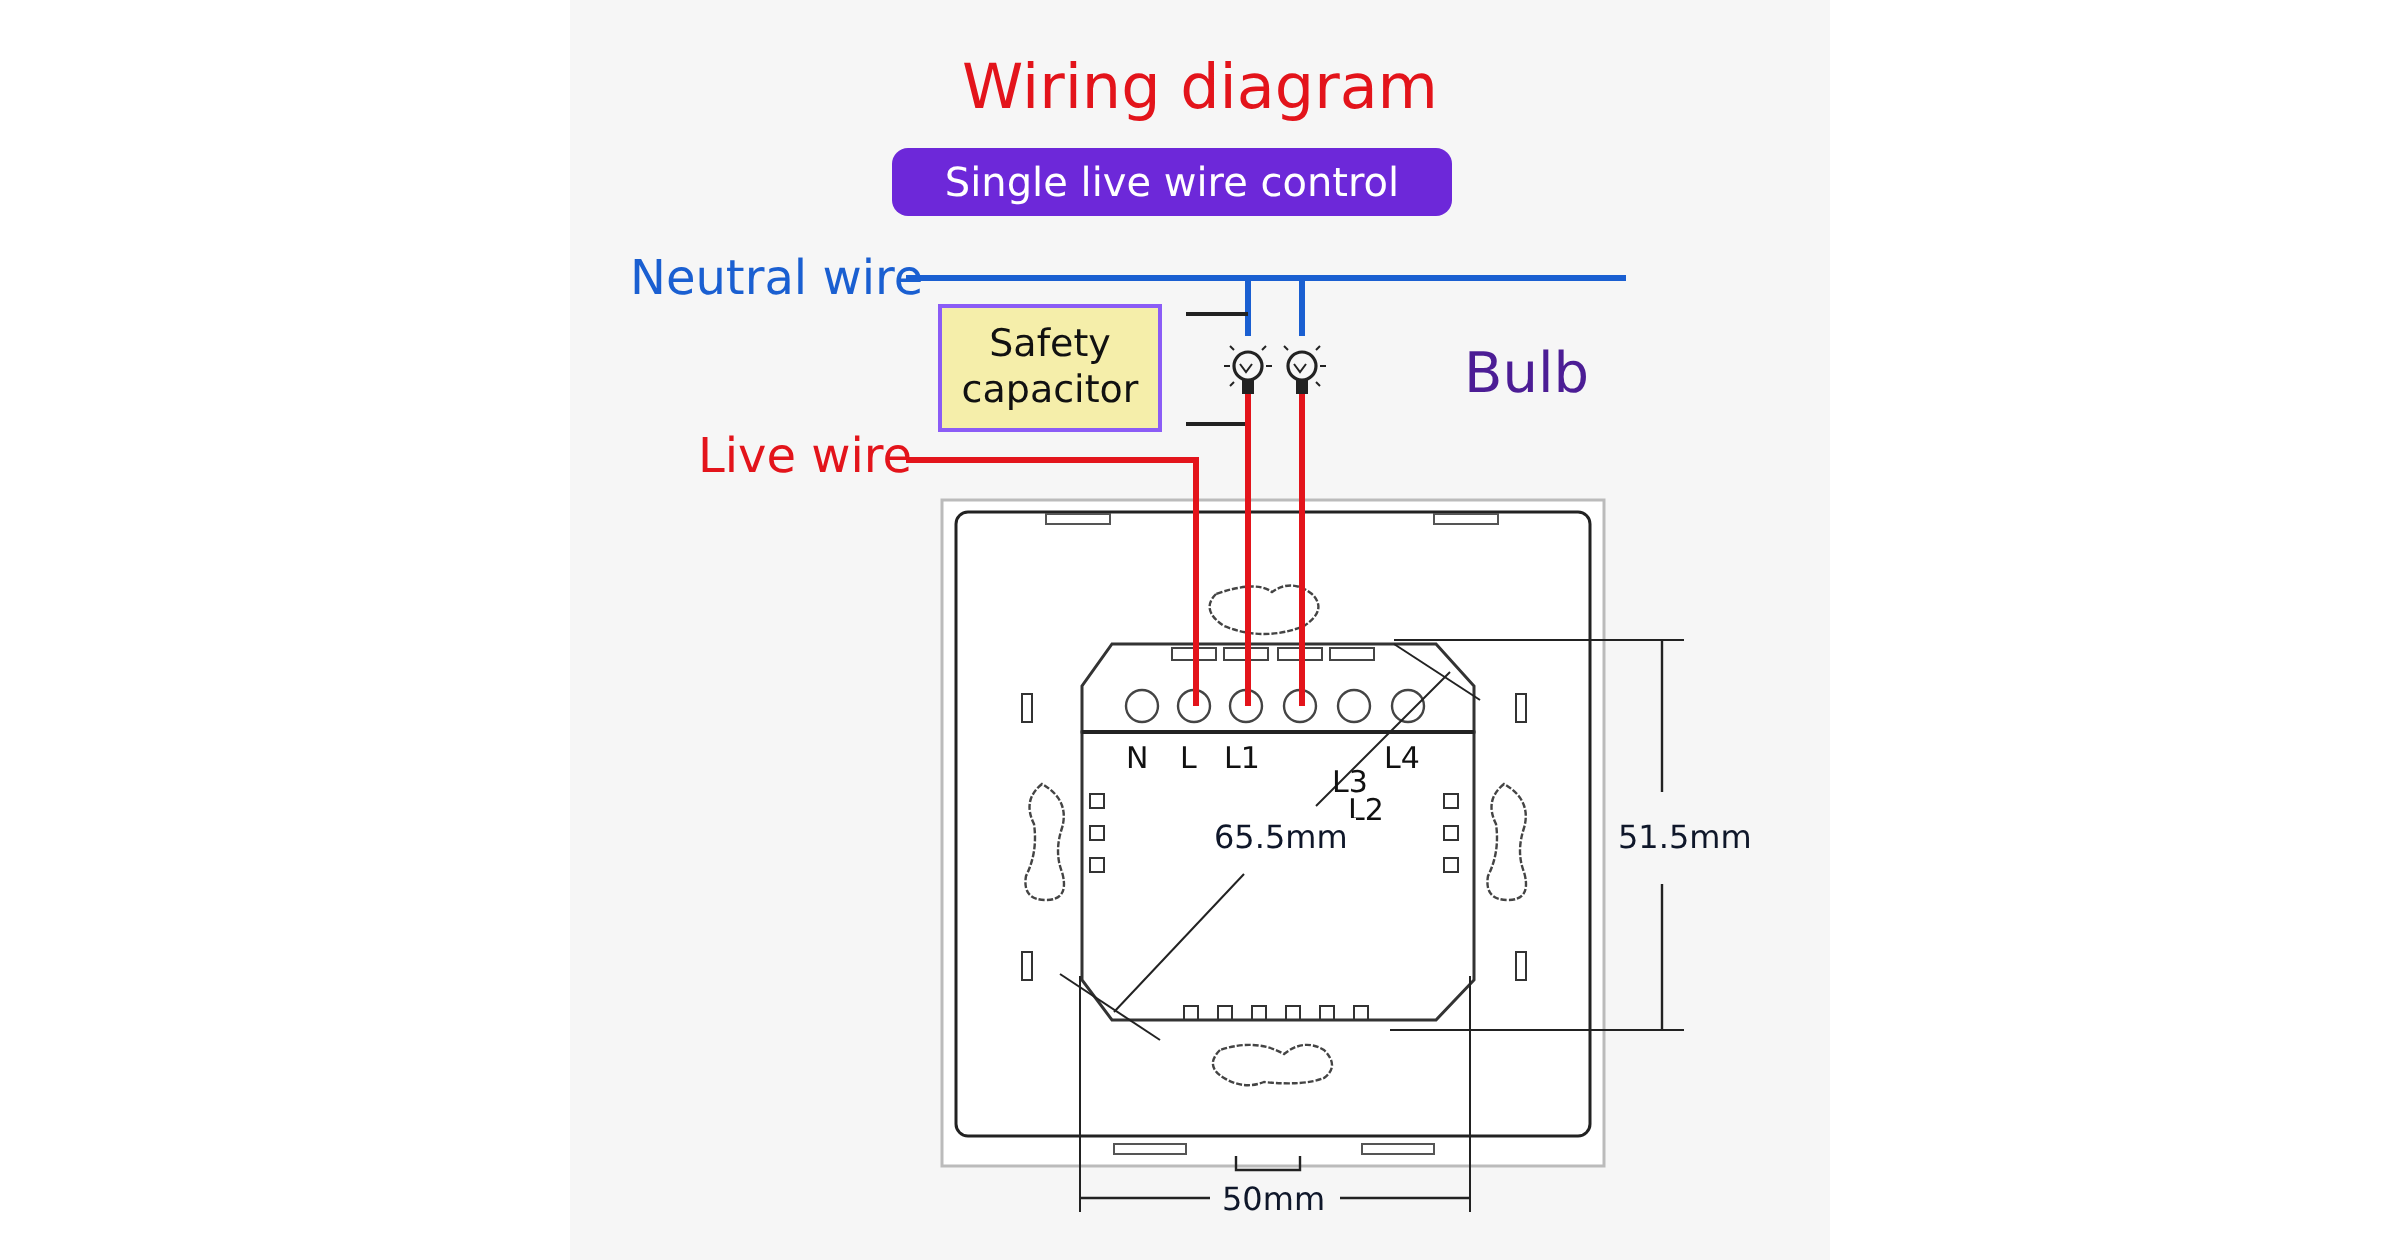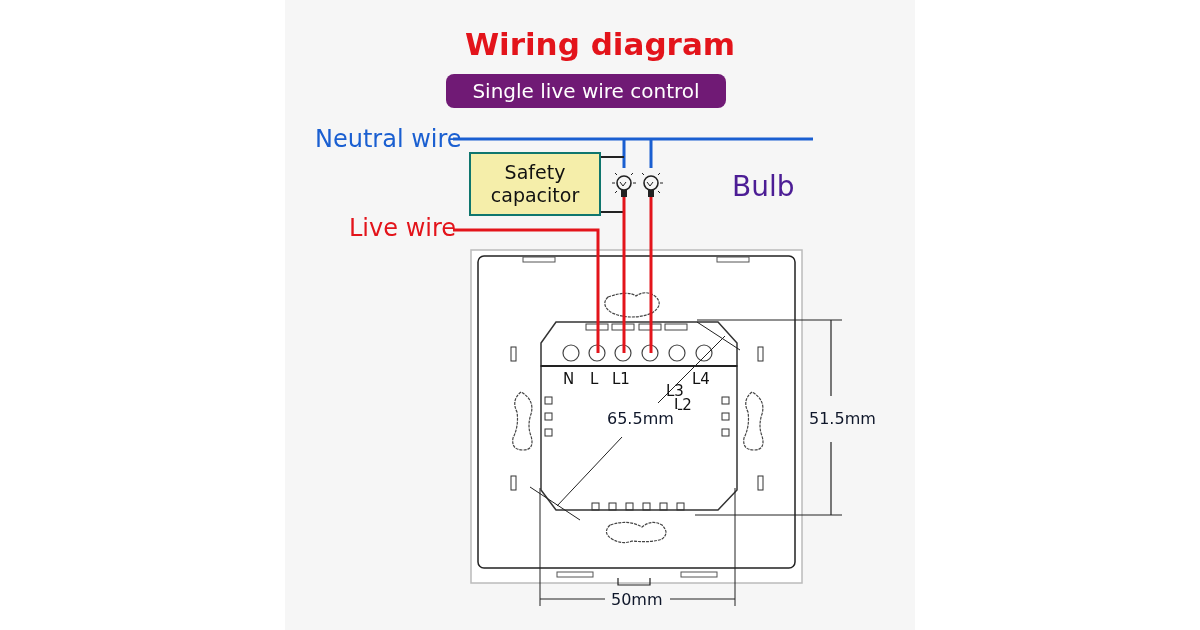--- a/index.html
+++ b/index.html
@@ -1,24 +1,24 @@
 <!DOCTYPE html>
 <html><head>
 <meta charset="utf-8">
 <style>
   html, body { margin: 0; padding: 0; }
   body { width: 1200px; height: 630px; background: #ffffff; position: relative; overflow: hidden; font-family: "DejaVu Sans", sans-serif; }
   .panel { position: absolute; left: 285px; top: 0; width: 630px; height: 630px; background: #f6f6f6; }
-  .title { position: absolute; left: 0; width: 1200px; top: 26px; text-align: center; color: #e3141b; font-weight: bold; font-size: 31px; font-family: "DejaVu Sans", sans-serif; letter-spacing: 0px; }
-  .subtitle { position: absolute; left: 446px; top: 74px; width: 280px; height: 34px; background: #701a75; border-radius: 8px; color: #fff; font-size: 20px; line-height: 34px; text-align: center; font-family: "DejaVu Sans", sans-serif; }
+  .title { position: absolute; left: 0; width: 1200px; top: 26px; text-align: center; color: #e3141b; font-weight: normal; font-size: 31px; font-family: "DejaVu Sans", sans-serif; letter-spacing: 0px; }
+  .subtitle { position: absolute; left: 446px; top: 74px; width: 280px; height: 34px; background: #6d28d9; border-radius: 8px; color: #fff; font-size: 20px; line-height: 34px; text-align: center; font-family: "DejaVu Sans", sans-serif; }
   .lbl { position: absolute; font-family: "DejaVu Sans", sans-serif; white-space: nowrap; }
   .neutral-lbl { left: 315px; top: 125px; color: #1a5fd1; font-size: 24px; }
   .live-lbl { left: 349px; top: 214px; color: #e3141b; font-size: 24px; }
   .bulb-lbl { left: 732px; top: 170px; color: #4c1d95; font-size: 28px; }
-  .cap-box { position: absolute; left: 469px; top: 152px; width: 132px; height: 64px; background: #f5eeaa; border: 2px solid #0f766e; box-sizing: border-box; text-align: center; font-size: 19px; line-height: 23px; padding-top: 7px; color: #111; }
+  .cap-box { position: absolute; left: 469px; top: 152px; width: 112px; height: 64px; background: #f5eeaa; border: 2px solid #8b5cf6; box-sizing: border-box; text-align: center; font-size: 19px; line-height: 23px; padding-top: 7px; color: #111; }
   .dim { position: absolute; font-size: 16px; color: #0f172a; background: transparent; }
   svg.diagram { position: absolute; left: 0; top: 0; }
   .term { position: absolute; top: 370px; font-size: 15px; color: #111; font-family: "DejaVu Sans", sans-serif; }
 </style>
 </head>
 <body>
 
 <div class="panel"></div>
 
 <div class="title">Wiring diagram</div>

